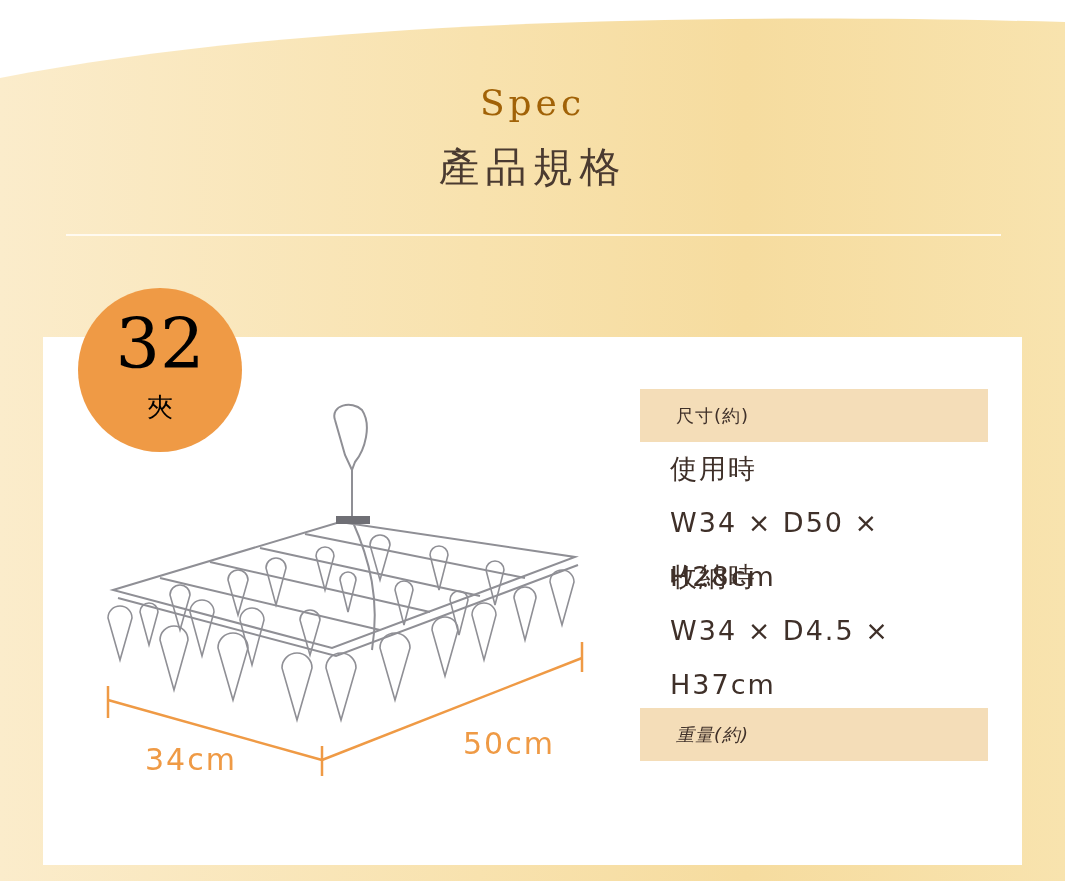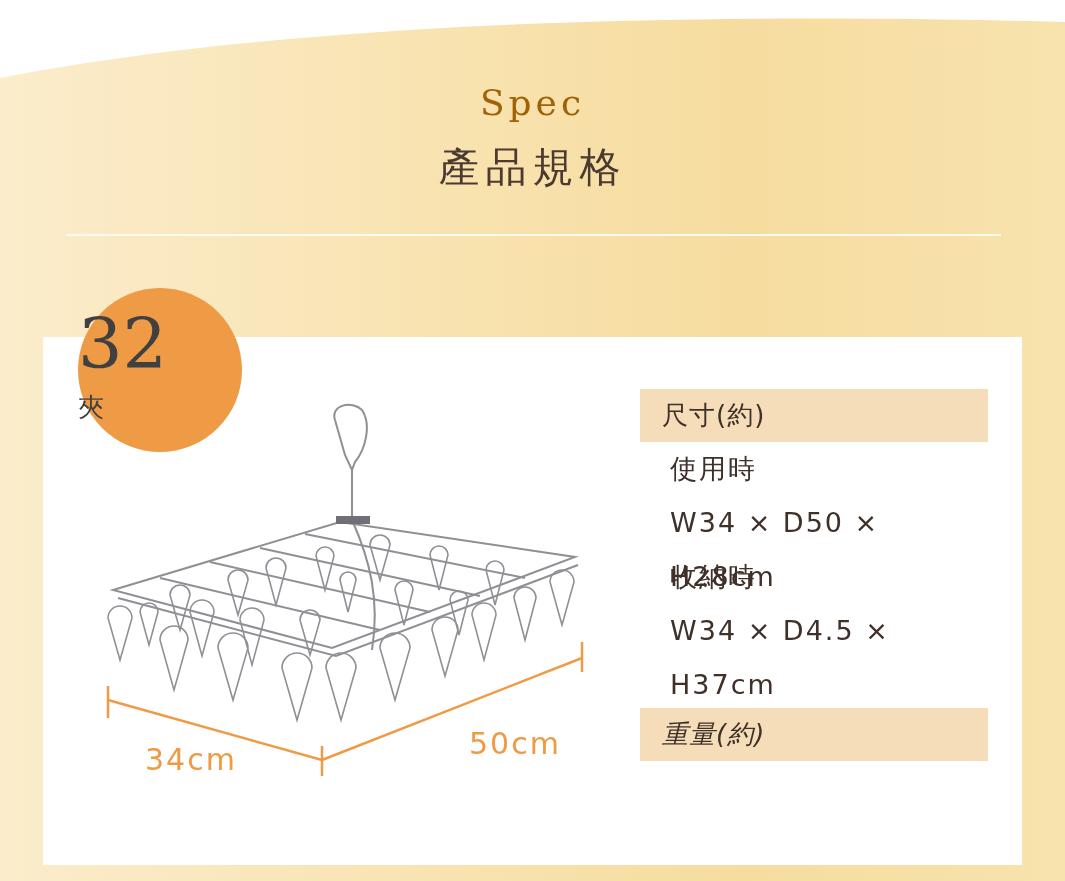--- a/index.html
+++ b/index.html
@@ -23,39 +23,39 @@
     font-size:41px; letter-spacing:6px; color:#4a3a30; font-weight:500;
   }
   .divider {
     position:absolute; left:66px; top:234px; width:935px; height:2px; background:#fffaf0;
   }
   .card {
     position:absolute; left:43px; top:337px; width:979px; height:528px; background:#ffffff;
   }
   .badge {
     position:absolute; left:78px; top:288px; width:164px; height:164px; border-radius:50%;
-    background:#ef9a45; color:#404040; text-align:left;
+    background:#ef9a45; color:#000000; text-align:center;
   }
   .badge .num {
     position:absolute; top:16px; left:0; width:164px;
     font-family:"DejaVu Serif", serif; font-size:70px; line-height:80px;
   }
   .badge .unit {
     position:absolute; top:104px; left:0; width:164px; font-size:26px; line-height:30px;
   }
   .product {
     position:absolute; left:90px; top:395px; width:520px; height:395px;
   }
   .dim-label {
     position:absolute; color:#ef9a45; font-size:30px; letter-spacing:2px;
   }
   .spec-table { position:absolute; left:640px; top:389px; width:348px; }
   .spec-head {
-    background:#f4ddb8; height:53px; line-height:53px; padding-left:22px;
-    font-size:26px; color:#3f3029; letter-spacing:1px;
+    background:#f4ddb8; height:53px; line-height:53px; padding-left:36px;
+    font-size:18px; color:#3f3029; letter-spacing:1px;
   }
   .spec-line {
     padding-left:30px; font-size:27px; color:#3f3029; height:54px; line-height:54px; letter-spacing:2px;
   }
 </style>
 </head>
 <body>
 
 <div class="bg"></div>
 
@@ -116,21 +116,21 @@
   <g fill="none" stroke="#ef9a45" stroke-width="2.5">
     <path d="M108 686 L 108 718"></path>
     <path d="M108 700 L 322 760"></path>
     <path d="M322 746 L 322 776"></path>
     <path d="M322 760 L 582 658"></path>
     <path d="M582 642 L 582 672"></path>
   </g>
 </svg>
 
 <div class="dim-label" style="left:145px; top:742px;">34cm</div>
-<div class="dim-label" style="left:463px; top:726px;margin-left:6px;">50cm</div>
+<div class="dim-label" style="left:463px; top:726px;">50cm</div>
 
 <div class="spec-table">
   <div class="spec-head">尺寸(約)</div>
   <div class="spec-line">使用時</div>
   <div class="spec-line">W34 × D50 × H28cm</div>
   <div class="spec-line">收納時</div>
   <div class="spec-line">W34 × D4.5 × H37cm</div>
   <div style="height:54px;"></div>
   <div class="spec-head" style="margin-top:-4px;font-style:italic;">重量(約)</div>
 </div>

